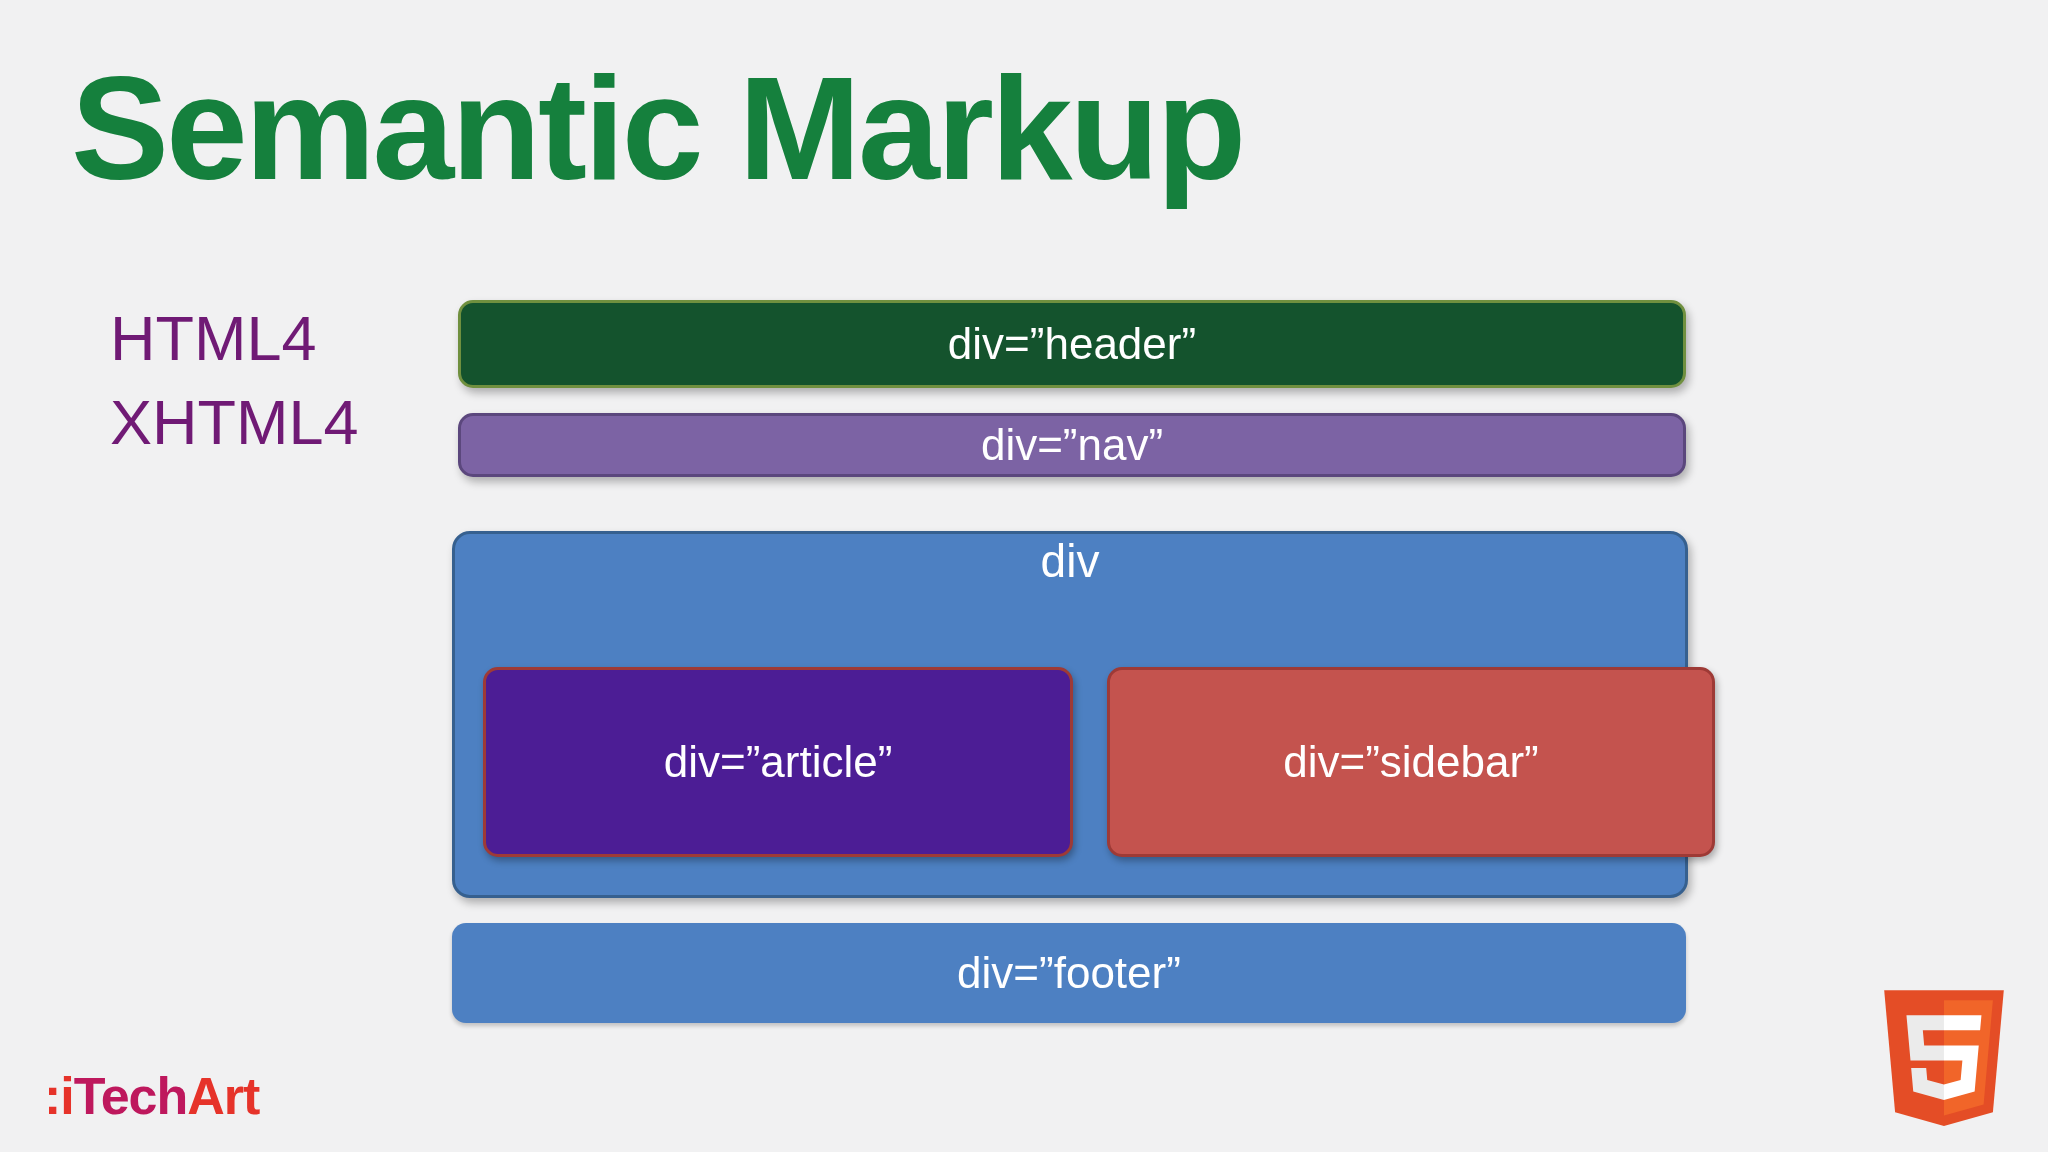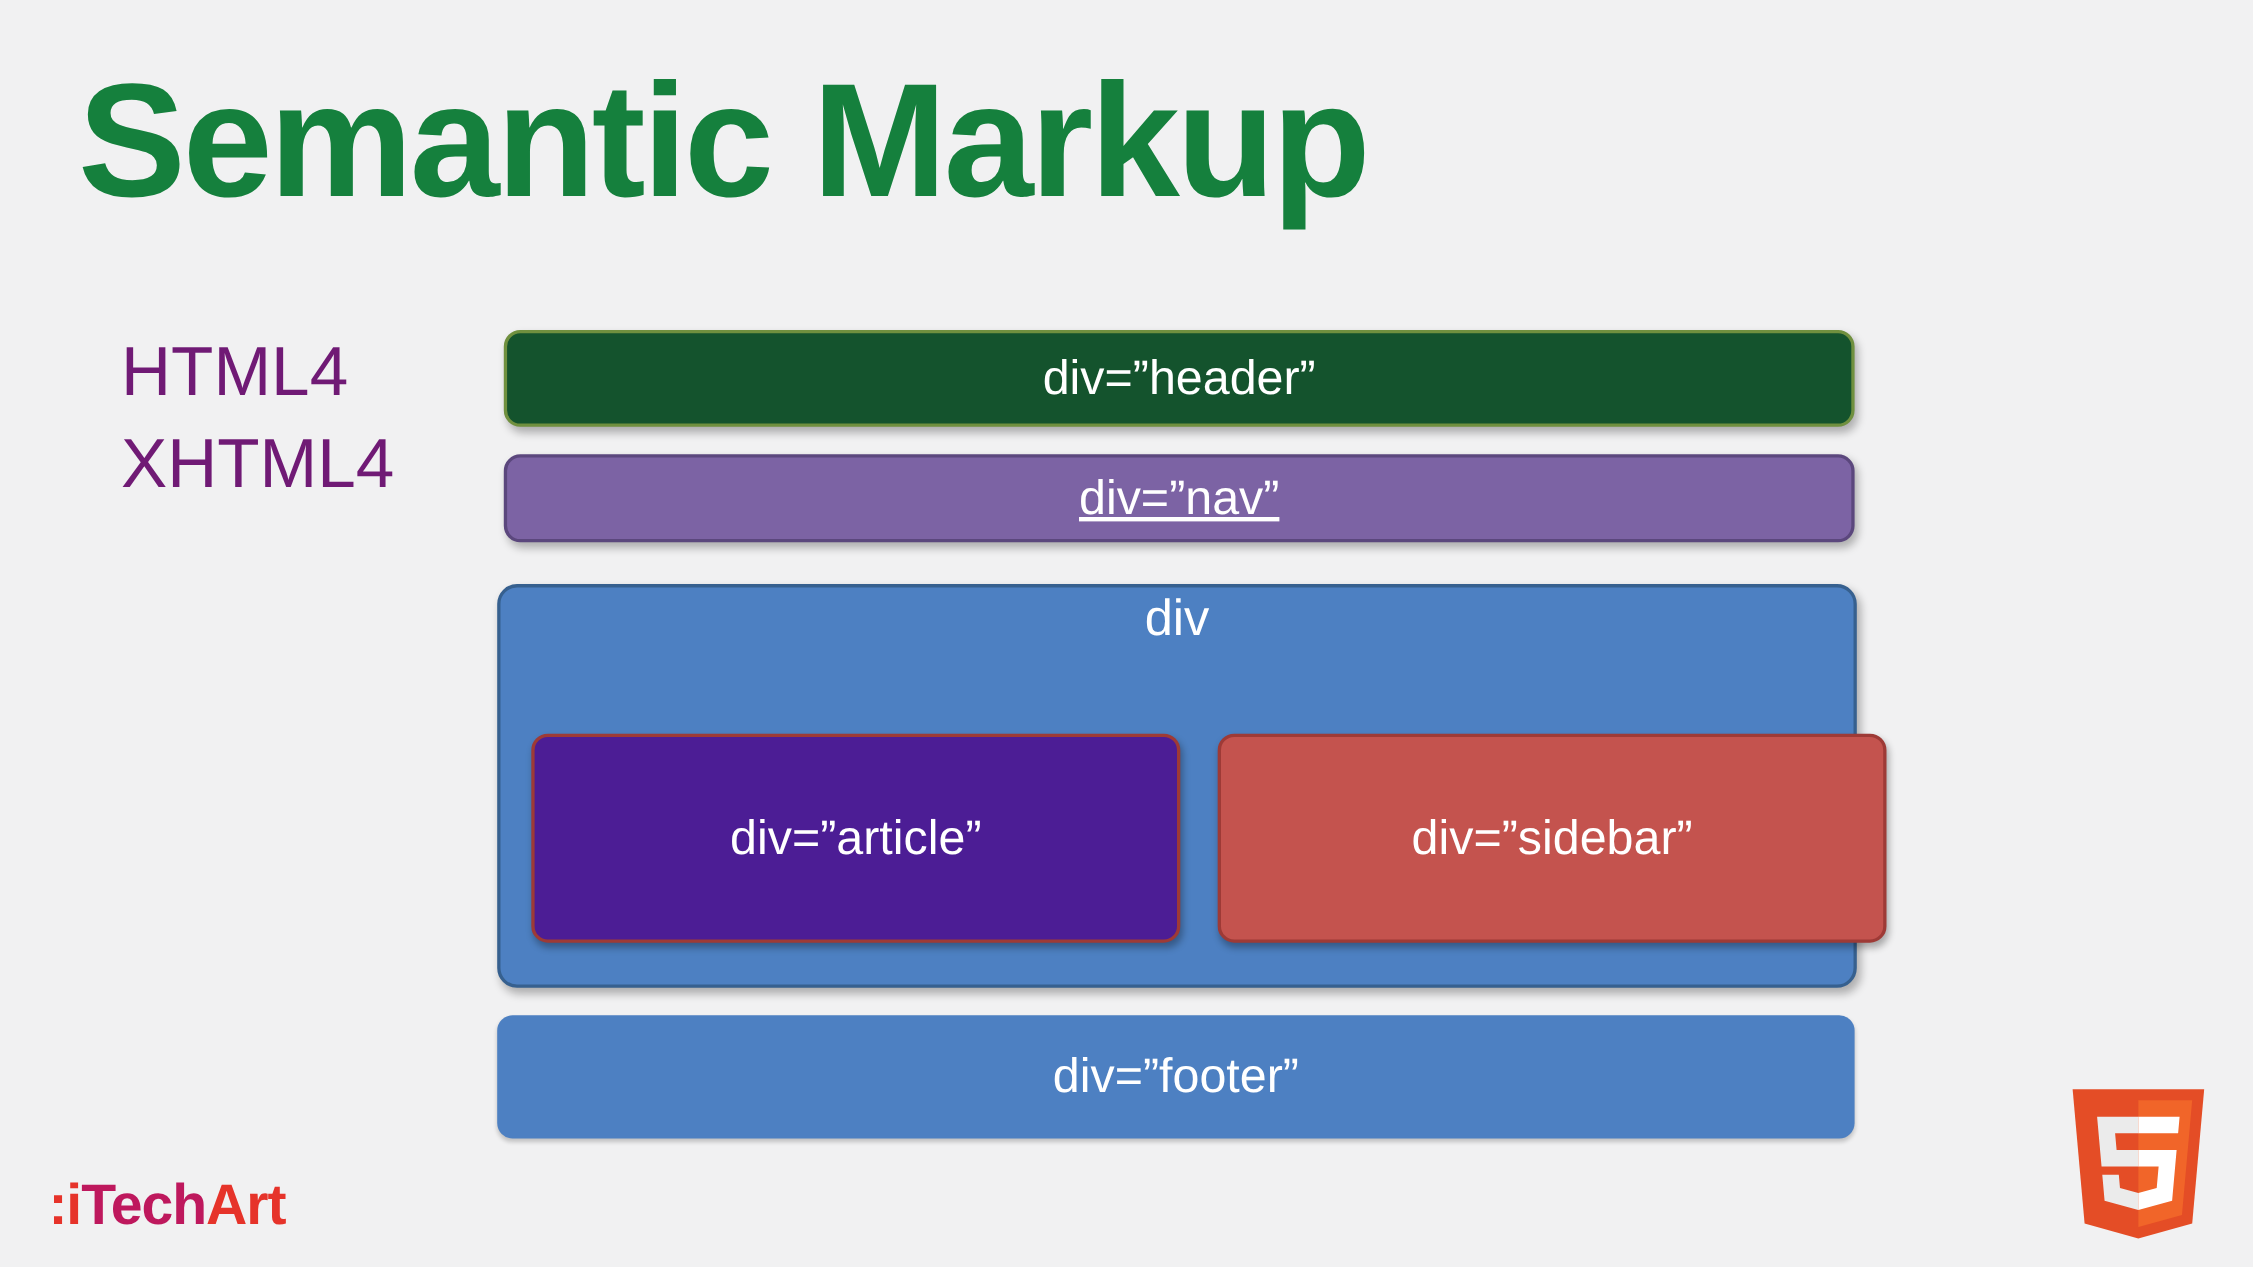--- a/index.html
+++ b/index.html
@@ -44,21 +44,21 @@
     box-shadow: 3px 5px 8px rgba(0,0,0,0.28);
   }
   .bar {
     left: 458px;
     width: 1228px;
     height: 88px;
     border-radius: 15px;
     border: 3px solid transparent;
   }
   .bar-header { top: 300px; }
-  .bar-nav    { top: 413px; height: 80px; text-decoration: underline; }
+  .bar-nav    { top: 413px; height: 64px; }
   .container-box {
     left: 452px;
     top: 531px;
     width: 1236px;
     height: 367px;
     border-radius: 18px;
     border: 3px solid transparent;
     align-items: flex-start;
   }
   .container-box .container-label {
@@ -71,21 +71,21 @@
     border-radius: 15px;
     border: 3px solid transparent;
     box-shadow: 2px 4px 7px rgba(0,0,0,0.3);
   }
   .inner-article { left: 28px;  width: 590px; }
   .inner-sidebar { left: 652px; width: 608px; }
   .bar-footer {
     top: 923px;
     left: 452px;
     width: 1234px;
-    height: 112px;
+    height: 100px;
     border-radius: 14px;
     border: none;
     box-shadow: 0 3px 4px rgba(0,0,0,0.2);
   }
   .itechart-logo {
     position: absolute;
     left: 44px;
     top: 1066px;
     font-size: 52px;
     font-weight: 800;

